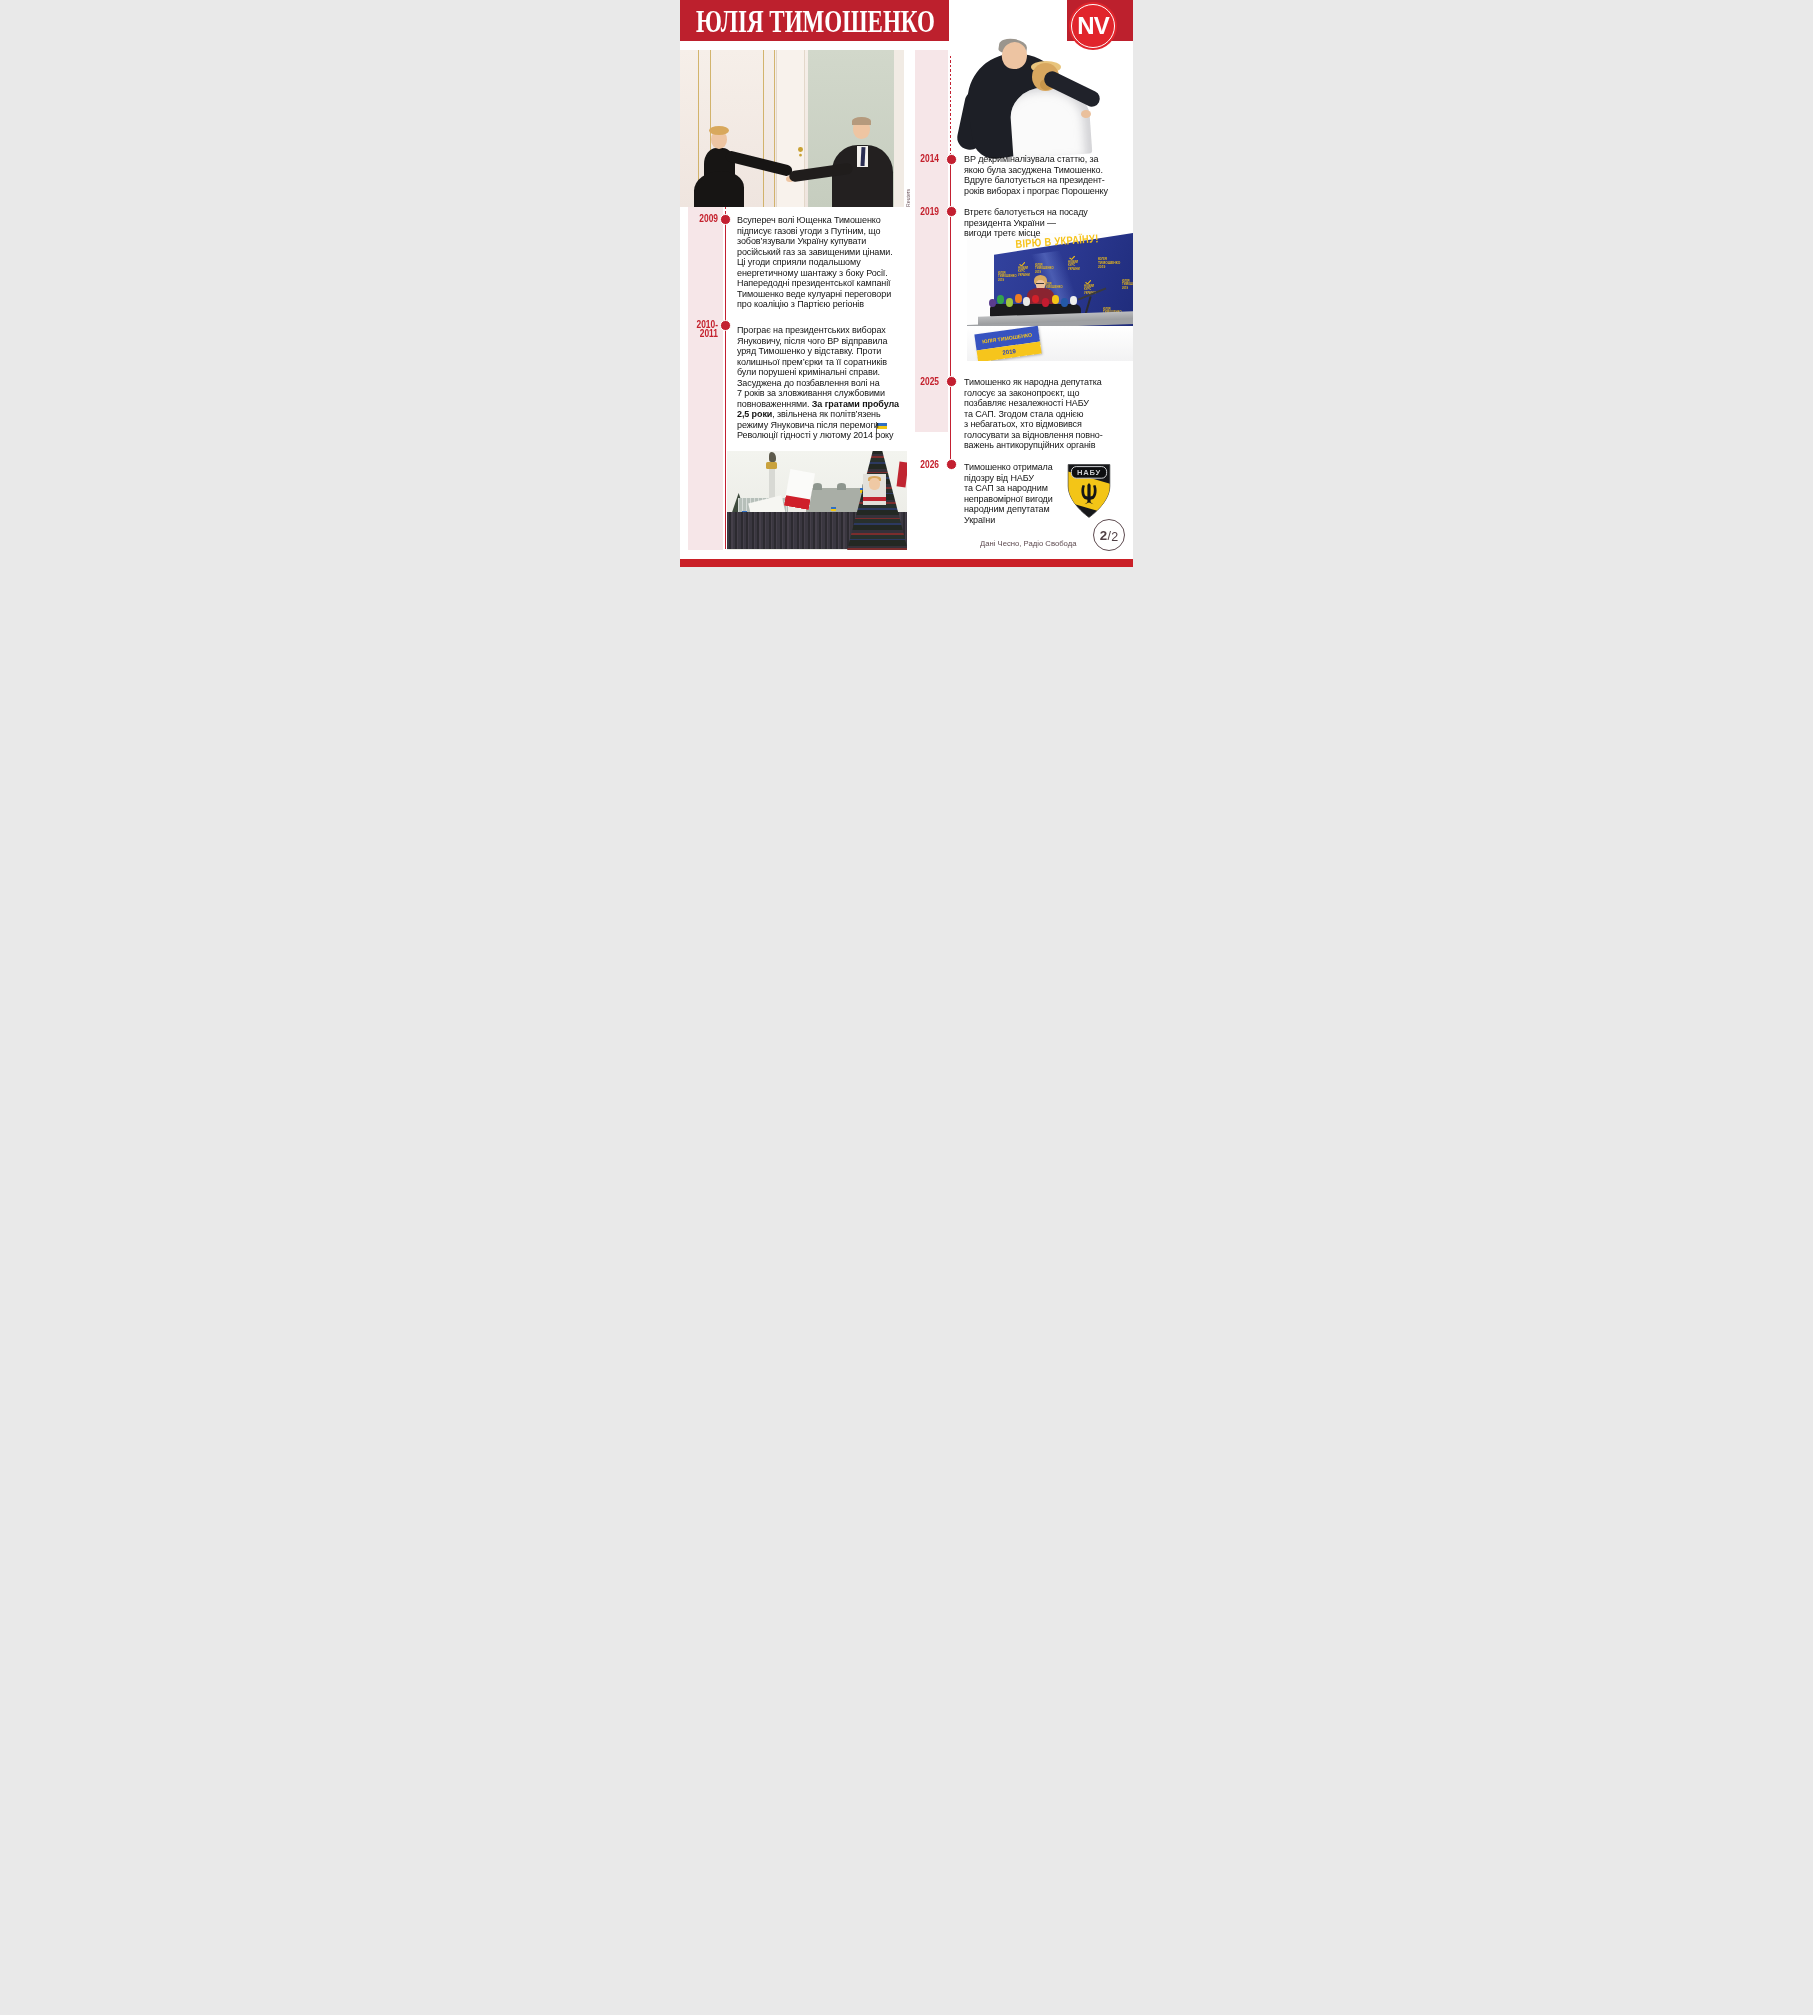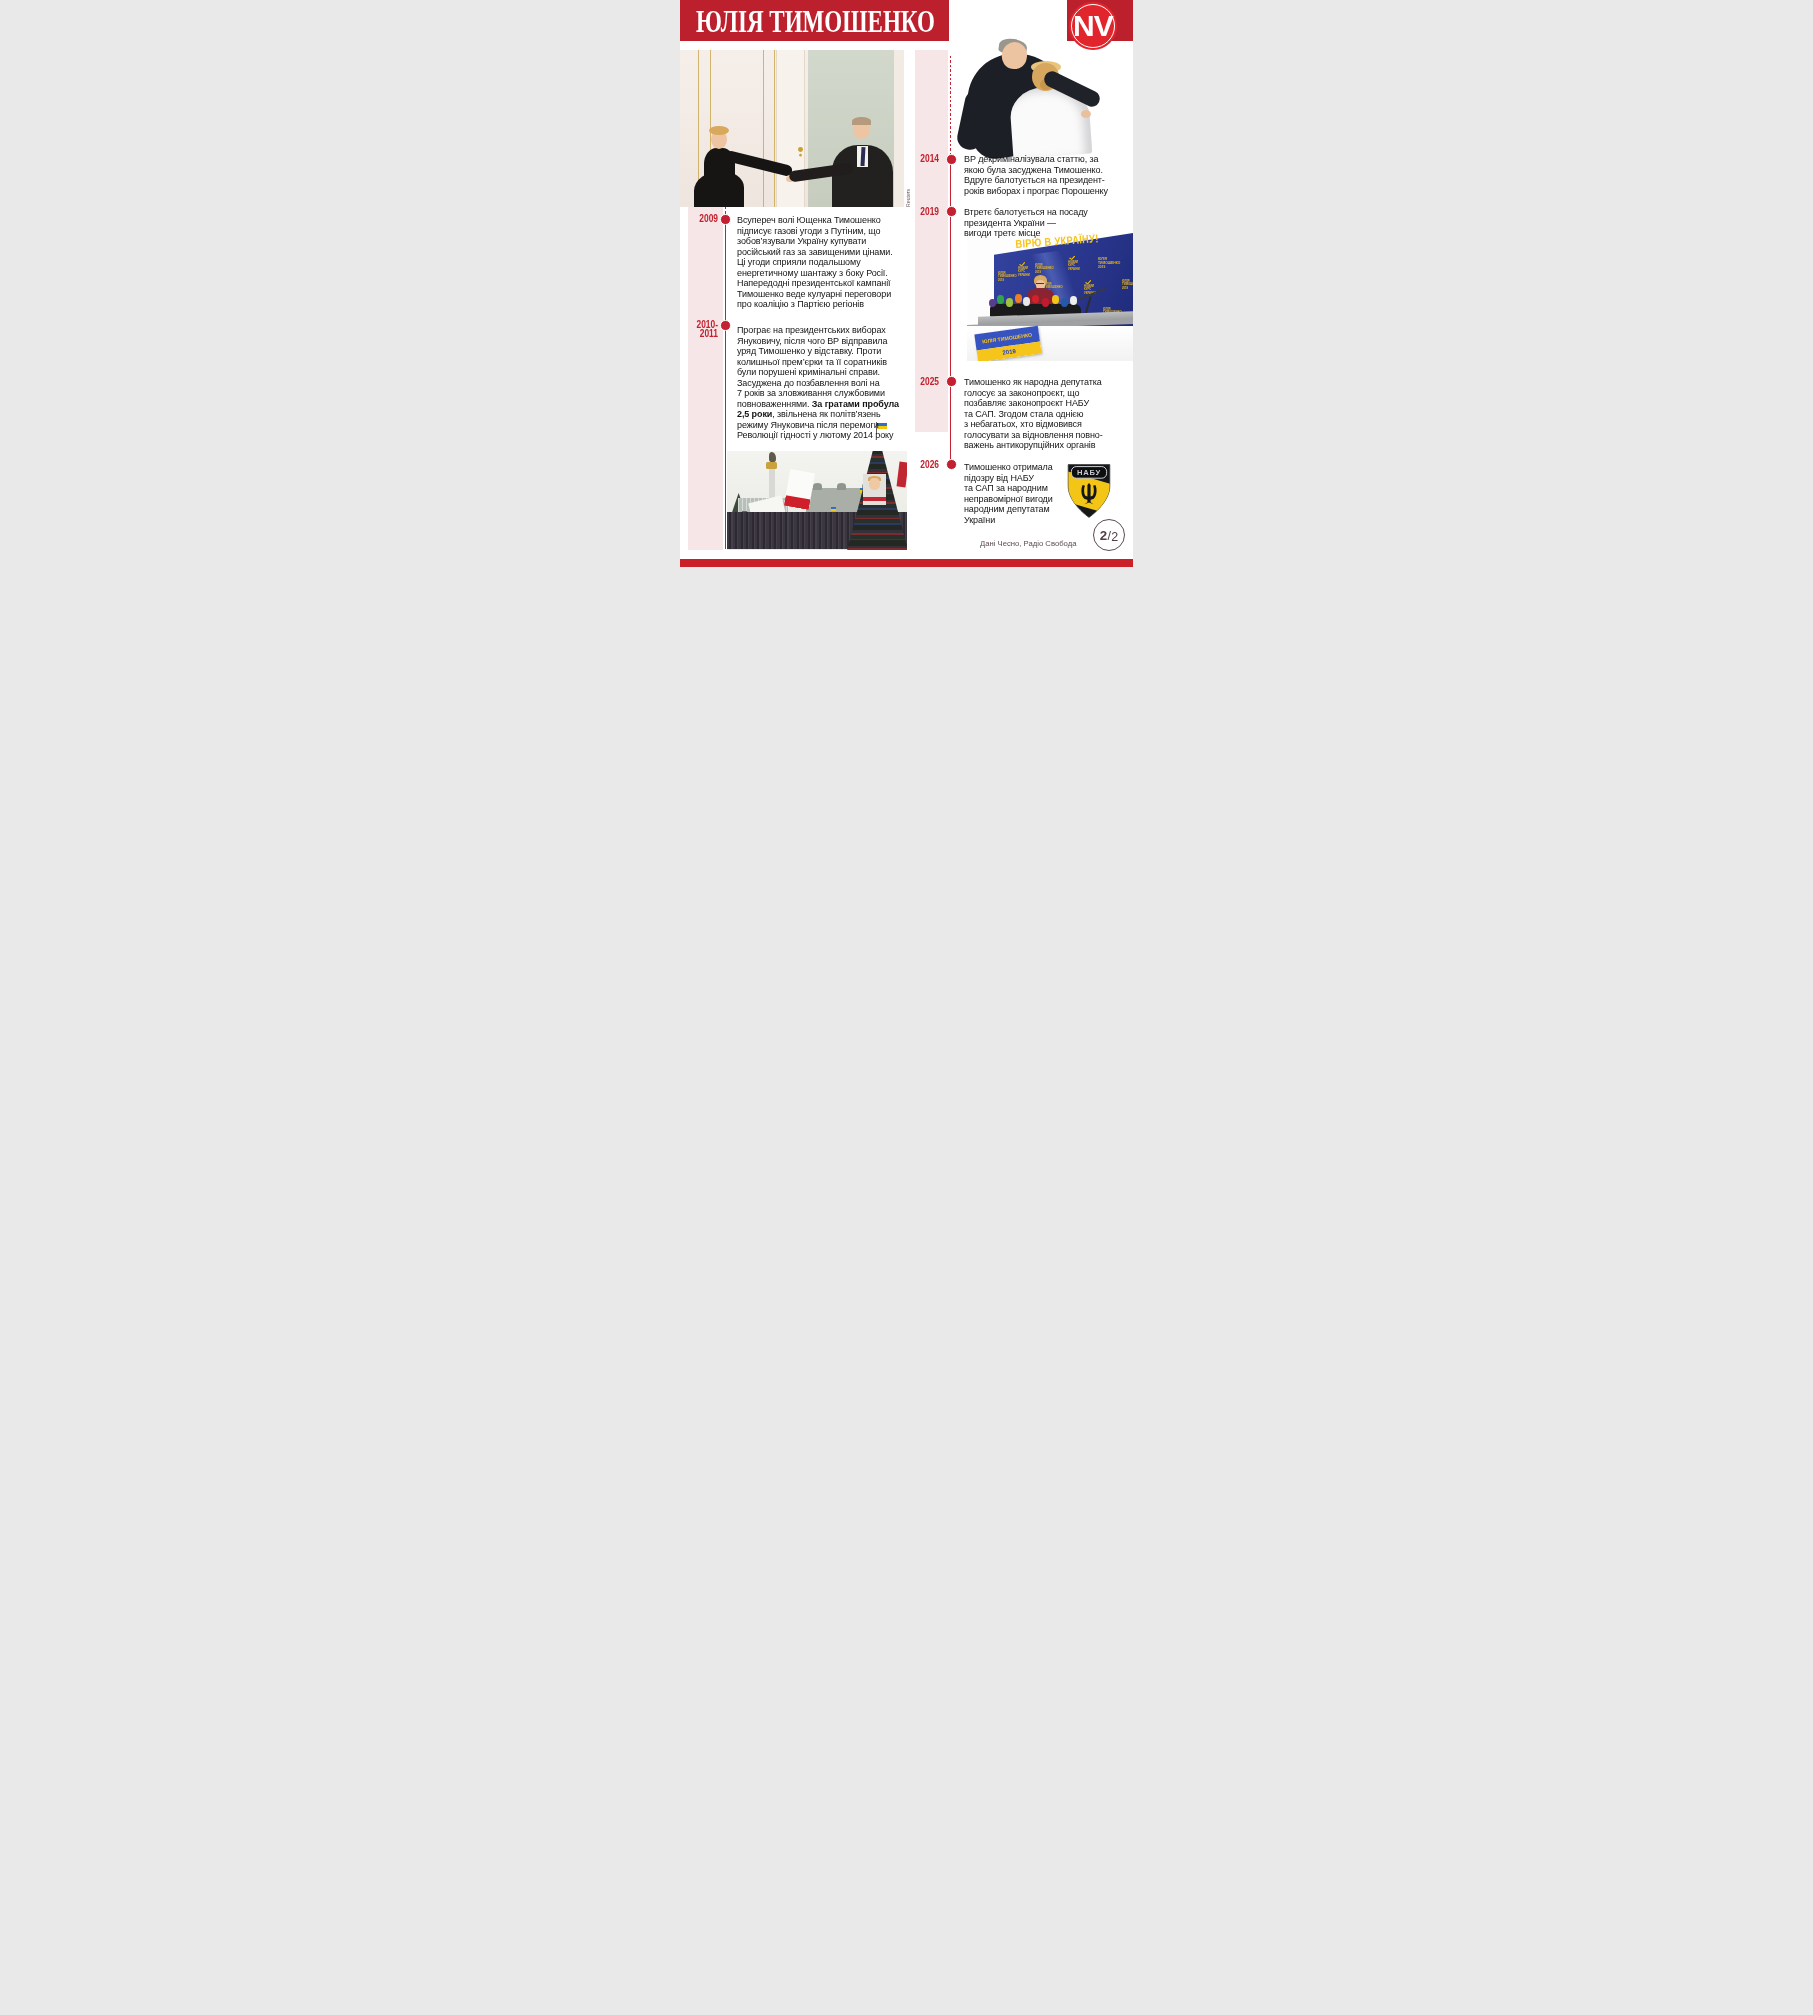--- a/index.html
+++ b/index.html
@@ -9,21 +9,21 @@
 
   
   .band{left:0;top:0;width:269px;height:41px;background:#bd202d;z-index:10;}
   .title{left:16px;top:0;width:282px;height:41px;line-height:42px;color:#fff;
          font-family:"Liberation Serif",serif;font-weight:bold;font-size:32px;
          transform:scaleX(.72);transform-origin:0 50%;white-space:nowrap;z-index:11;}
   .nv-block{left:387px;top:0;width:66px;height:41px;background:#bd202d;z-index:10;}
   .nv-circle{left:389px;top:1.6px;width:48px;height:48px;border-radius:50%;background:#e1252c;z-index:12;}
   .nv-ring{position:absolute;left:2px;top:2px;right:2px;bottom:2px;border:1.2px solid #fff;border-radius:50%;}
   .nv-text{position:absolute;left:0;top:0;width:100%;height:100%;display:flex;align-items:center;justify-content:center;
-           color:#fff;font-weight:bold;font-size:30px;letter-spacing:-0.8px;}
+           color:#fff;font-weight:bold;font-size:24px;letter-spacing:-0.8px;}
 
   
   .pink{background:#f6e6e8;z-index:0;}
   .tl-line{width:0.8px;background:#c32031;z-index:2;}
   .tl-dash{width:0.8px;background:repeating-linear-gradient(180deg,#c32031 0 2.4px,rgba(0,0,0,0) 2.4px 4.4px);z-index:2;}
   .dot{width:8.5px;height:8.5px;border-radius:50%;background:#c32031;border:0.8px solid #fff;box-sizing:content-box;z-index:3;}
 
   .year{width:31px;text-align:right;color:#c4202c;font-weight:bold;font-size:10.5px;line-height:9.3px;
         transform:scaleX(.8);transform-origin:100% 0;z-index:5;}
   .para{color:#141414;font-size:9px;line-height:10.5px;letter-spacing:-0.1px;z-index:5;}
@@ -297,21 +297,21 @@
   <div class="abs year" style="left:7.3px;top:320px;"><span>2010-</span><br><span>2011</span></div>
   <div class="abs para" style="left:57px;top:325px;width:185px;"><span>Програє на президентських виборах</span><br><span>Януковичу, після чого ВР відправила</span><br><span>уряд Тимошенко у відставку. Проти</span><br><span>колишньої прем’єрки та її соратників</span><br><span>були порушені кримінальні справи.</span><br><span>Засуджена до позбавлення волі на</span><br><span>7 років за зловживання службовими</span><br><span>повноваженнями. </span><b>За гратами пробула</b><br><b>2,5 роки</b><span>, звільнена як політв’язень</span><br><span>режиму Януковича після перемоги</span><br><span>Революції гідності у лютому 2014 року</span></div>
 
   <div class="abs year" style="left:228px;top:154px;">2014</div>
   <div class="abs para" style="left:284px;top:154px;width:169px;"><span>ВР декриміналізувала статтю, за</span><br><span>якою була засуджена Тимошенко.</span><br><span>Вдруге балотується на президент-</span><br><span>років виборах і програє Порошенку</span></div>
 
   <div class="abs year" style="left:228px;top:207px;">2019</div>
   <div class="abs para" style="left:284px;top:207px;width:169px;"><span>Втретє балотується на посаду</span><br><span>президента України —</span><br><span>вигоди третє місце</span></div>
 
   <div class="abs year" style="left:228px;top:377px;">2025</div>
-  <div class="abs para" style="left:284px;top:377px;width:169px;"><span>Тимошенко як народна депутатка</span><br><span>голосує за законопроєкт, що</span><br><span>позбавляє законопроєкт НАБУ</span><br><span>та САП. Згодом стала однією</span><br><span>з небагатьох, хто відмовився</span><br><span>голосувати за відновлення повно-</span><br><span>важень антикорупційних органів</span></div>
+  <div class="abs para" style="left:284px;top:377px;width:169px;"><span>Тимошенко як народна депутатка</span><br><span>голосує за законопроєкт, що</span><br><span>позбавляє незалежності НАБУ</span><br><span>та САП. Згодом стала однією</span><br><span>з небагатьох, хто відмовився</span><br><span>голосувати за відновлення повно-</span><br><span>важень антикорупційних органів</span></div>
 
   <div class="abs year" style="left:228px;top:460px;">2026</div>
   <div class="abs para" style="left:284px;top:462px;width:97px;"><span>Тимошенко отримала</span><br><span>підозру від НАБУ</span><br><span>та САП за народним</span><br><span>неправомірної вигоди</span><br><span>народним депутатам</span><br><span>України</span></div>
 
   <div class="abs nabu">
     <svg width="48" height="56" viewBox="0 0 120 140">
       <defs>
         <clipPath id="shieldClip">
           <path d="M8 4 L112 4 L112 58 C112 100 60 136 60 136 C60 136 8 100 8 58 Z"></path>
         </clipPath>

